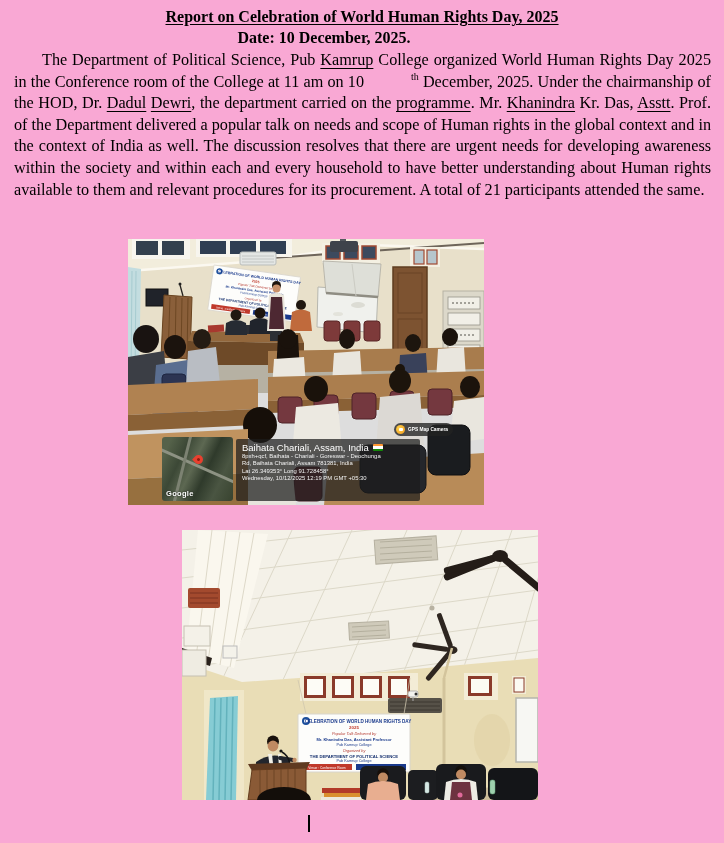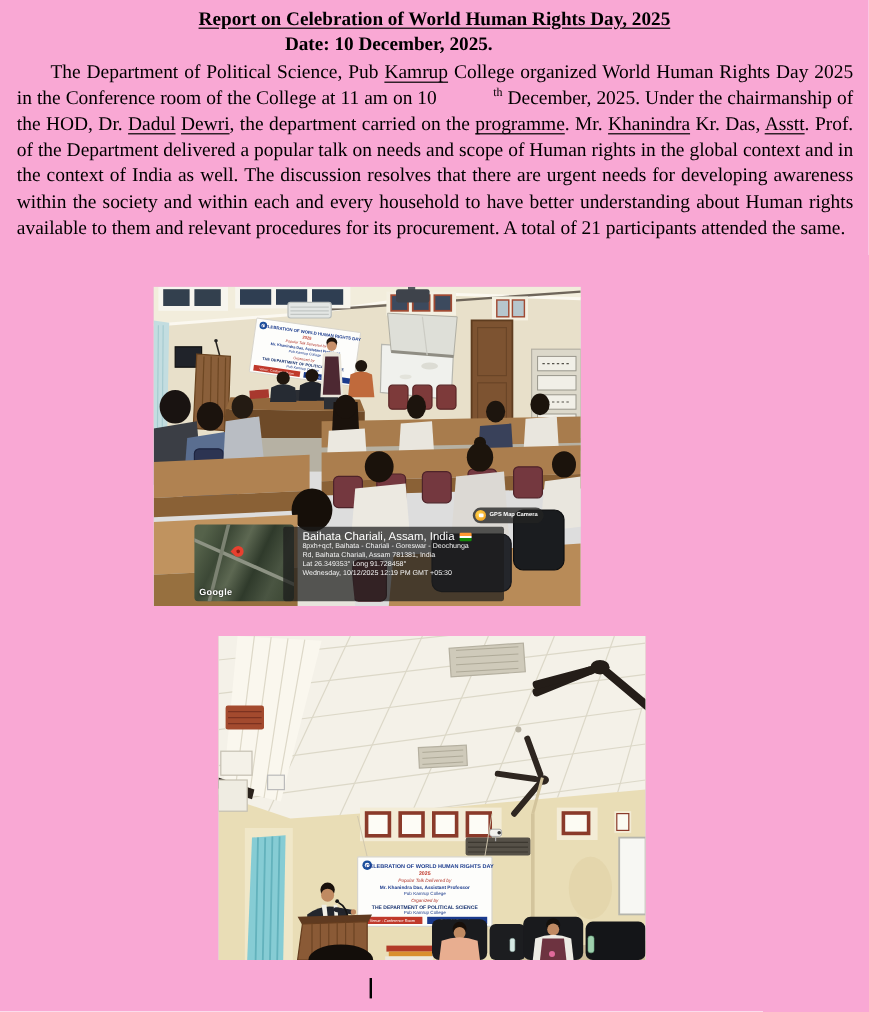--- a/index.html
+++ b/index.html
@@ -13,33 +13,33 @@
            font-size:16.2px;line-height:21.6px;text-align:justify;text-indent:28px;}
   .doc-par .spell{text-decoration-line:underline;text-decoration-style:wavy;
                   text-decoration-color:#c00000;text-decoration-thickness:1px;text-underline-offset:3px;text-decoration:underline;}
   .doc-par sup{font-size:10px;line-height:0;margin-left:47px;}
   .photo{position:absolute;overflow:hidden;background:#ddd;}
   #photo1{left:128px;top:239px;width:356px;height:266px;}
   #photo2{left:182px;top:530px;width:356px;height:270px;}
   .photo svg{position:absolute;left:0;top:0;}
   .bt{font-family:"Liberation Sans",sans-serif;}
   
-  .gps-sans{font-family:"Liberation Sans",sans-serif;padding-left:12px;}
+  .gps-sans{font-family:"Liberation Sans",sans-serif;}
   .map-thumb{position:absolute;left:34px;top:198px;width:71px;height:64px;border-radius:3px;
      background:linear-gradient(115deg,#55624a 10%,#3c4836 28%,#5d6852 44%,#2f3a2b 60%,#4a5542 78%,#38432f 100%);
      overflow:hidden;}
   .map-road{position:absolute;left:-6px;top:30px;width:95px;height:3px;background:#8d9283;transform:rotate(24deg);}
   .map-road2{position:absolute;left:18px;top:-4px;width:3px;height:80px;background:#7c8272;transform:rotate(14deg);}
   .map-pin{position:absolute;left:32px;top:18px;width:9px;height:9px;background:#e8402f;
      border-radius:50% 50% 50% 0;transform:rotate(45deg);}
   .map-pin::after{content:"";position:absolute;left:3px;top:3px;width:3px;height:3px;background:#8c1d12;border-radius:50%;}
   .google-logo{position:absolute;left:4px;bottom:3px;color:#fff;font-size:7.5px;font-weight:bold;
      letter-spacing:.3px;text-shadow:0 0 2px rgba(0,0,0,.8);}
   .gps-box{position:absolute;left:108px;top:200px;width:184px;height:62px;background:rgba(28,28,28,.72);
-     border-radius:2px;padding:3px 16px;box-sizing:border-box;color:#fff;}
+     border-radius:2px;padding:3px 6px;box-sizing:border-box;color:#fff;}
   .gps-title-row{display:flex;align-items:center;gap:4px;}
   .gps-title{font-size:9.5px;color:#fff;white-space:nowrap;}
   .flag{display:inline-block;width:10px;height:7px;border-radius:1px;overflow:hidden;
      background:linear-gradient(#f93 33%,#fff 33% 66%,#138808 66%);}
   .gps-line{font-size:5.9px;line-height:7.4px;color:#f2f2f2;white-space:nowrap;}
   .gps-badge{position:absolute;left:266px;top:184px;height:13px;display:flex;align-items:center;gap:3px;
      background:rgba(35,35,35,.78);border-radius:7px;padding:0 5px 0 2px;}
   .badge-cam{width:9px;height:9px;border-radius:50%;background:radial-gradient(circle at 35% 35%,#ffd24a,#f09a1f);
      position:relative;flex:0 0 auto;}
   .badge-cam::after{content:"";position:absolute;left:2.5px;top:3px;width:4px;height:3px;background:#fff;border-radius:1px;}

